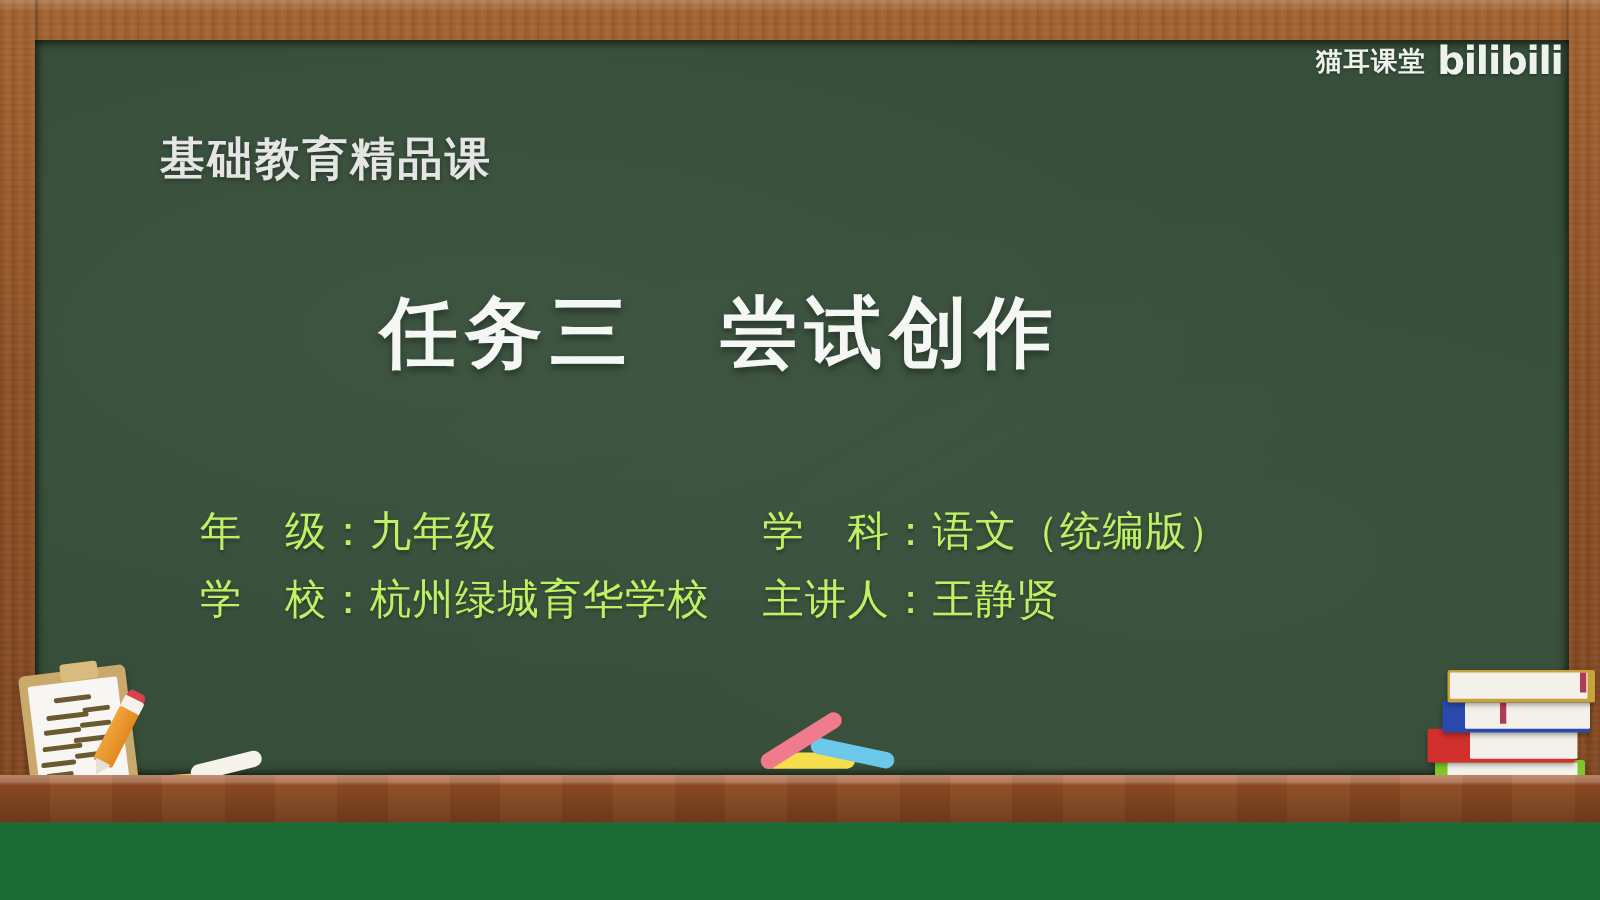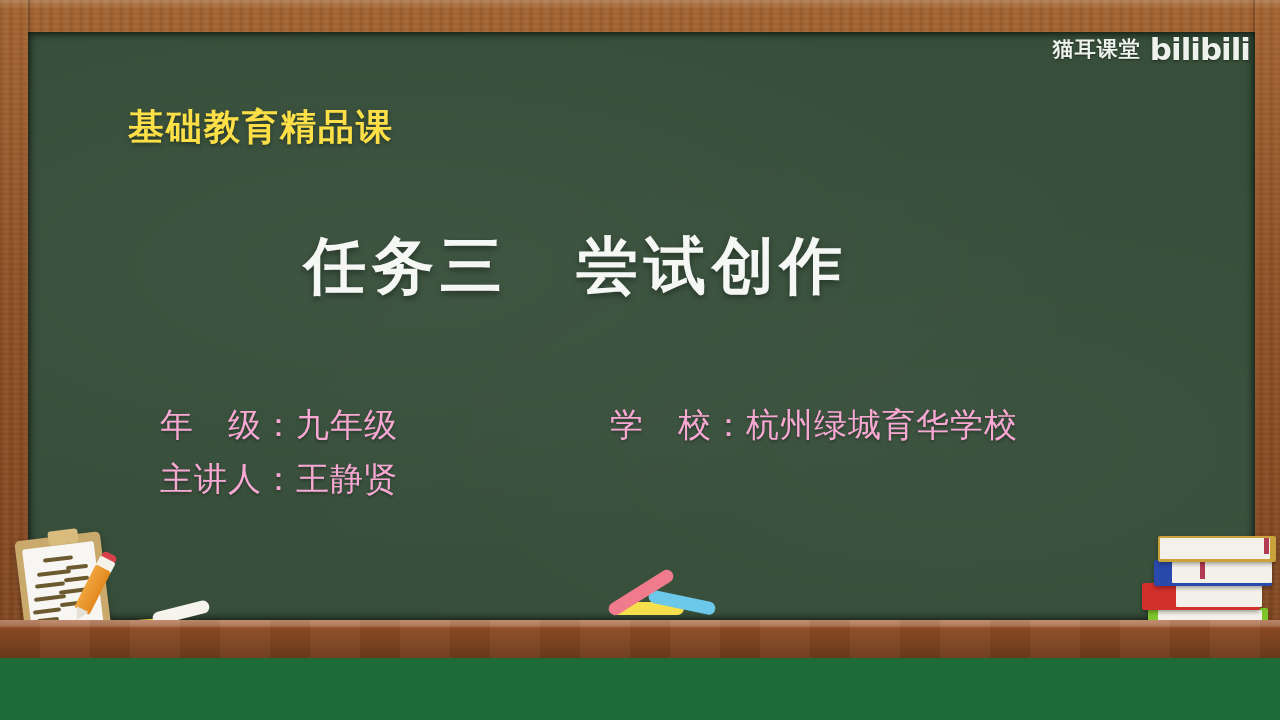--- a/index.html
+++ b/index.html
@@ -91,40 +91,40 @@
     font-size:31px;font-weight:900;letter-spacing:-1px;
     line-height:1;
     position:relative;top:1px;
     text-shadow:0 1px 3px rgba(0,0,0,.45);
   }
 
   
   .kicker{
     position:absolute;left:128px;top:103px;
     font-family:"Liberation Sans","DejaVu Sans",sans-serif;
-    font-weight:700;font-size:36px;color:#fde047;letter-spacing:2px;
+    font-weight:700;font-size:36px;color:#e5e5e5;letter-spacing:2px;
     text-shadow:0 2px 4px rgba(0,0,0,.35);
   }
   .main-title{
     position:absolute;left:0;top:224px;width:1152px;
     text-align:center;
     font-family:"Liberation Sans","DejaVu Sans",sans-serif;
     font-weight:700;font-size:62px;color:#f4f7f3;letter-spacing:6px;
     text-shadow:0 3px 6px rgba(0,0,0,.38);
   }
 
   
   .info{
     position:absolute;left:160px;top:398px;
     width:960px;
     display:grid;
     grid-template-columns:450px 1fr;
     grid-auto-rows:54px;
     align-items:center;
-    color:#f9a8d4;
+    color:#bef264;
     font-family:"Liberation Serif","DejaVu Serif",serif;
     font-size:33px;
     letter-spacing:1px;
     text-shadow:0 2px 3px rgba(0,0,0,.32);
   }
   .info-cell{white-space:pre;}
 
   
   .deco-clip{position:absolute;left:4px;top:528px;width:130px;height:118px;}
   .clip-board{
@@ -183,20 +183,21 @@
     <span class="wm-text">猫耳课堂</span>
     <span class="wm-logo">bilibili</span>
   </div>
 
   <div class="kicker">基础教育精品课</div>
 
   <div class="main-title">任务三　尝试创作</div>
 
   <div class="info">
     <div class="info-cell">年　级：九年级</div>
+    <div class="info-cell">学　科：语文（统编版）</div>
     <div class="info-cell">学　校：杭州绿城育华学校</div>
     <div class="info-cell">主讲人：王静贤</div>
   </div>
 
   <div class="deco-clip">
     <div class="clip-board"></div>
     <div class="clip-clamp"></div>
     <div class="clip-paper"></div>
 
     <div class="clip-line" style="left:39px;top:29px;width:30px;"></div>

